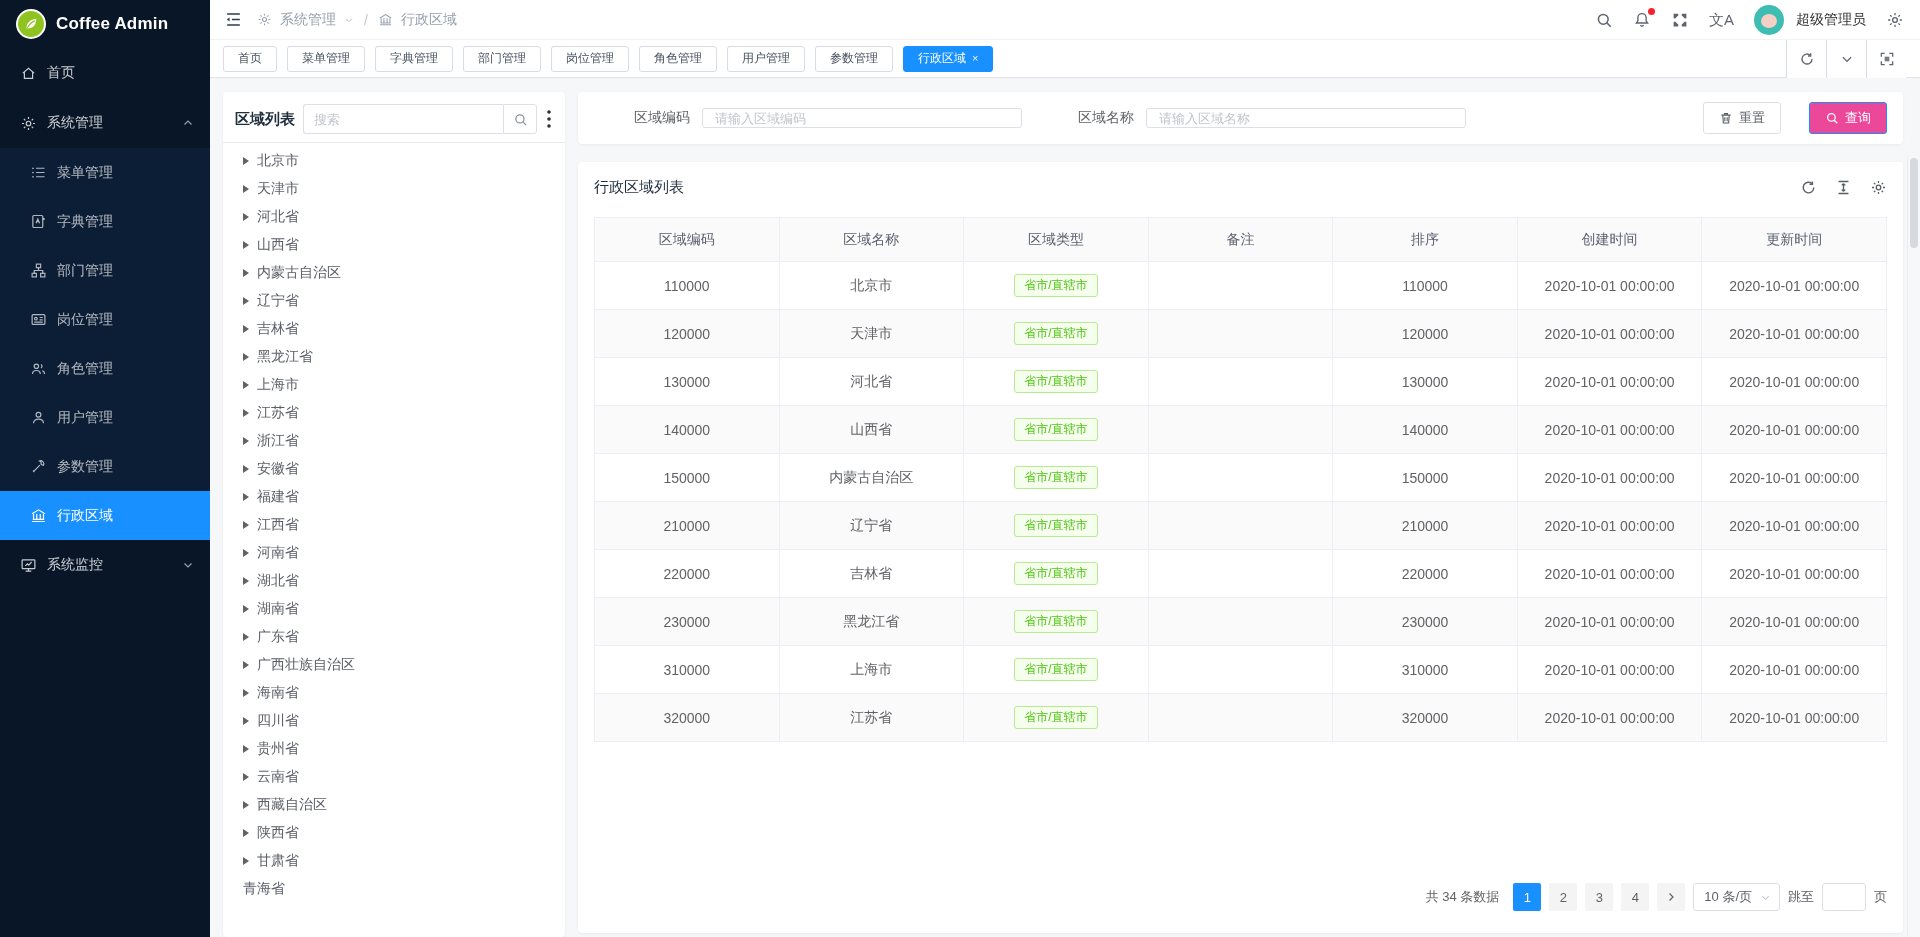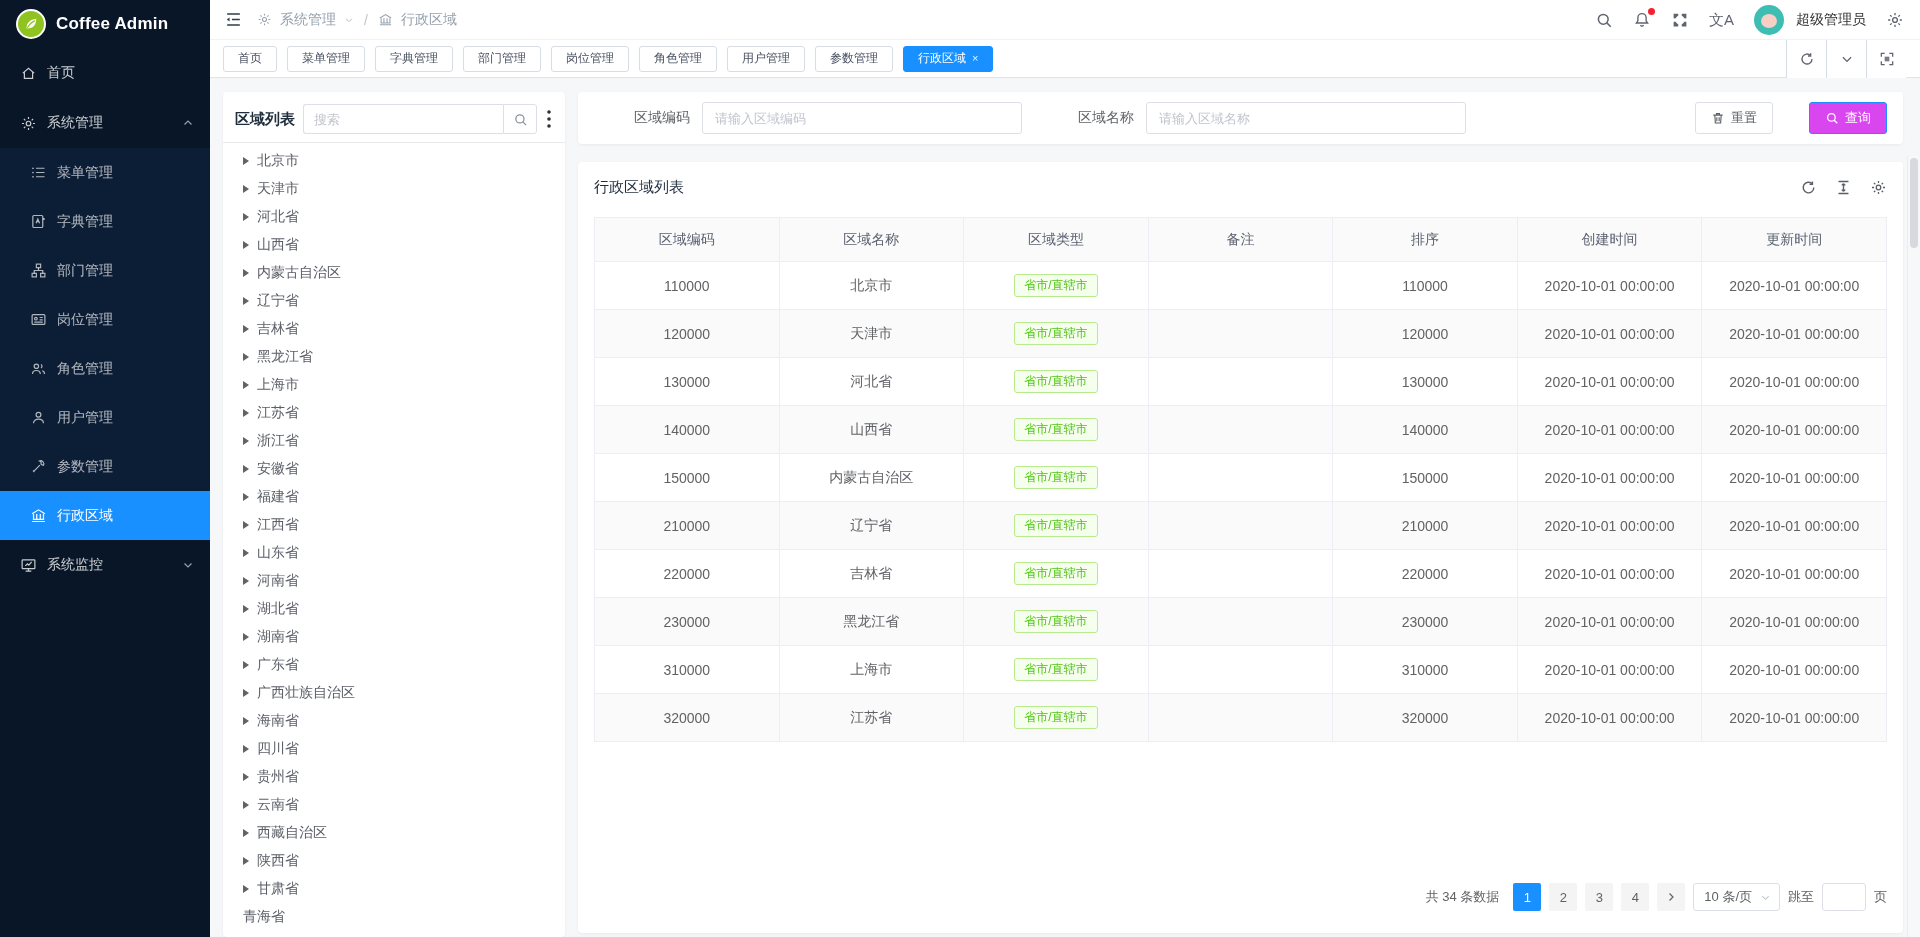--- a/index.html
+++ b/index.html
@@ -55,25 +55,25 @@
   .kebab { color:#303133; cursor:pointer; padding:2px; }
   .tree-divider { height:1px; background:#e8eaec; margin:6px -12px 4px; }
   .tree-item { height:28px; display:flex; align-items:center; gap:8px; padding-left:8px; font-size:14px; color:#5a5e66; cursor:pointer; }
   .caret { width:0; height:0; border-left:6px solid #606266; border-top:4px solid transparent; border-bottom:4px solid transparent; }
 
   
   .filter-card { position:absolute; left:368px; top:14px; width:1325px; height:52px; display:flex; align-items:center; padding:0 16px 0 56px; }
   .f-group { display:flex; align-items:center; gap:12px; }
   .f-group + .f-group { margin-left:56px; }
   .f-label { font-size:14px; color:#606266; white-space:nowrap; }
-  .f-input { width:320px; height:32px; border:1px solid #dcdfe6; border-radius:3px; padding:0 12px; font-size:13px; color:#606266; outline:none; }
+  .f-input { width:320px; height:20px; border:1px solid #dcdfe6; border-radius:3px; padding:0 12px; font-size:13px; color:#606266; outline:none; }
   .f-input::placeholder { color:#c0c4cc; }
   .f-actions { margin-left:auto; display:flex; gap:28px; }
   .btn { height:32px; border-radius:3px; font-size:13px; display:flex; align-items:center; gap:6px; padding:0 15px; cursor:pointer; border:1px solid #dcdfe6; background:#fff; color:#5a5e66; }
-  .btn.primary { background:#d946ef; border-color:#1890ff; color:#fff;margin-left:8px; }
+  .btn.primary { background:#ec4899; border-color:#1890ff; color:#fff; }
 
   
   .table-card { position:absolute; left:368px; top:84px; width:1325px; bottom:4px; padding:16px; }
   .tc-head { display:flex; align-items:center; }
   .tc-title { font-size:15px; font-weight:500; color:#1f2d3d; }
   .tc-icons { margin-left:auto; display:flex; gap:18px; color:#5a5e66; }
   .tc-icons .top-icon { cursor:pointer; }
   table.grid { width:100%; border-collapse:collapse; table-layout:fixed; margin-top:20px; font-size:14px; color:#606266; }
   table.grid th, table.grid td { border:1px solid #ebeef5; text-align:center; font-weight:400; }
   table.grid th { background:#fafafa; height:44px; color:#5b6270; }
@@ -409,24 +409,20 @@
             <span class="caret"></span>
             <span>安徽省</span>
           </div>
           <div class="tree-item">
             <span class="caret"></span>
             <span>福建省</span>
           </div>
           <div class="tree-item">
             <span class="caret"></span>
             <span>江西省</span>
-          </div>
-          <div class="tree-item">
-            <span class="caret"></span>
-            <span>山东省</span>
           </div>
           <div class="tree-item">
             <span class="caret"></span>
             <span>河南省</span>
           </div>
           <div class="tree-item">
             <span class="caret"></span>
             <span>湖北省</span>
           </div>
           <div class="tree-item">

